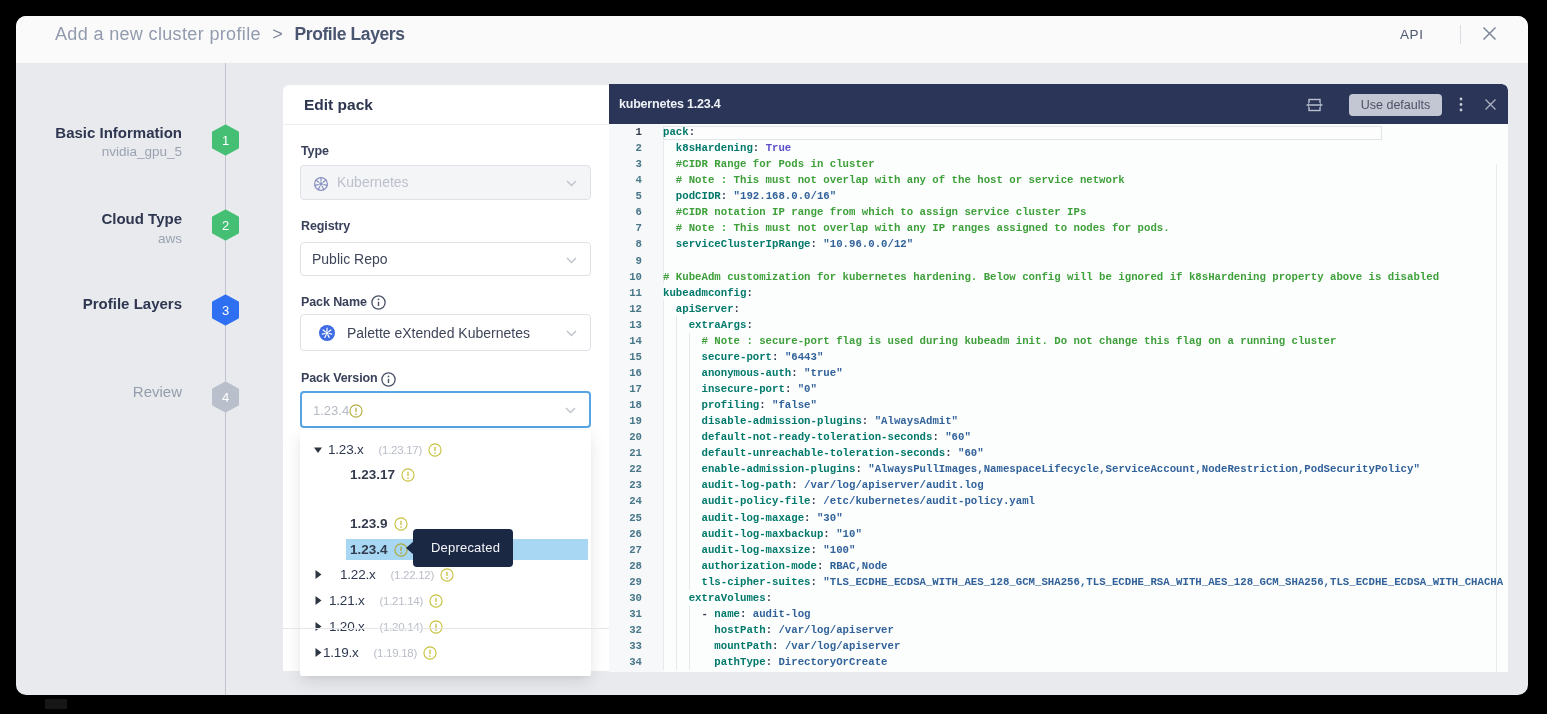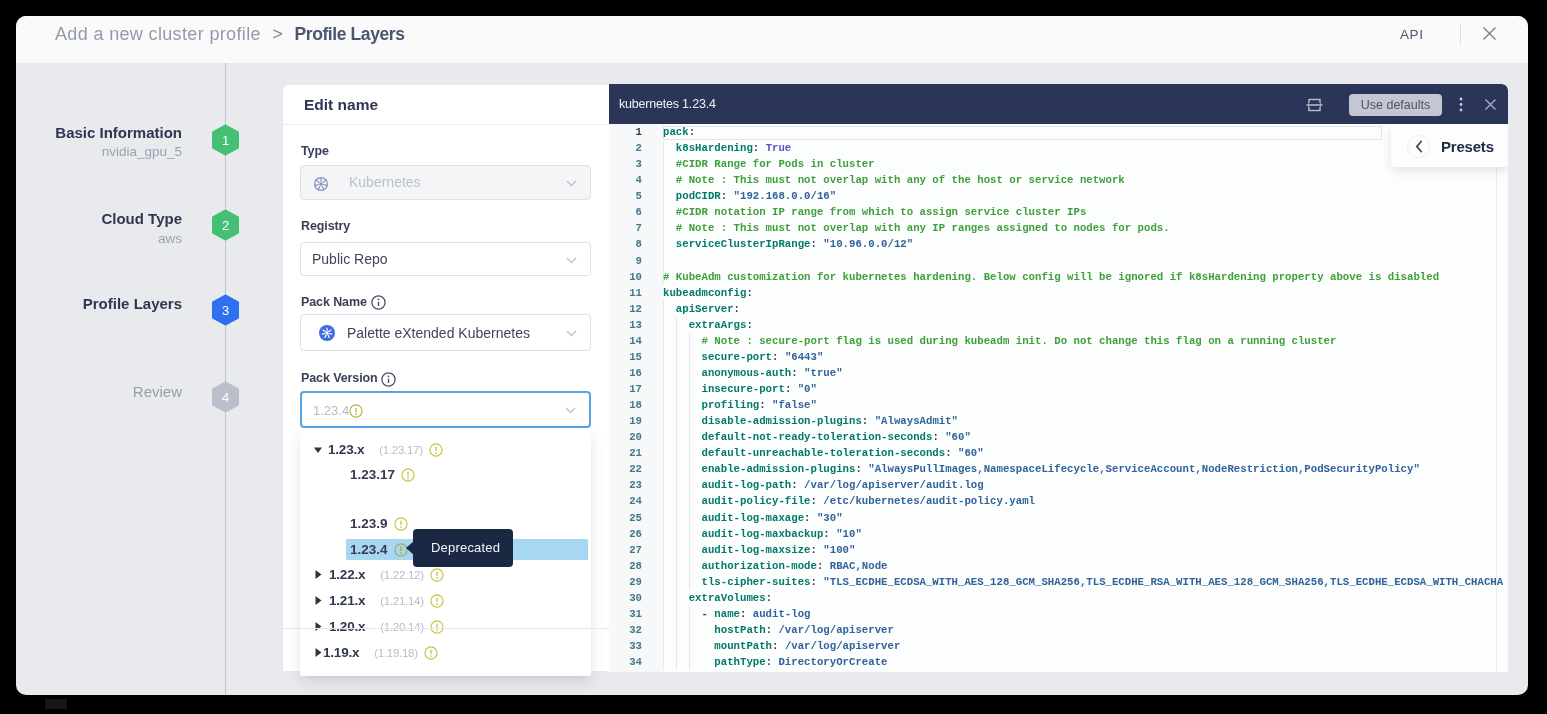--- a/index.html
+++ b/index.html
@@ -20,33 +20,33 @@
 #ptitle{position:absolute;left:21px;top:11px;font-size:15.5px;font-weight:600;color:#2e3650}
 #pdiv{position:absolute;left:0;top:39px;width:326px;height:1px;background:#edeef1}
 .flabel{position:absolute;left:18px;font-size:12.5px;font-weight:700;color:#39415a;letter-spacing:-.1px}
 .sel{position:absolute;left:17px;width:291px;background:#fff;border:1px solid #dfe1e6;border-radius:4px}
 .sel .txt{position:absolute;font-size:14px;color:#3f4659;white-space:nowrap}
 .chev{position:absolute;right:13px}
 
 #dd{position:absolute;left:17px;top:345px;width:291px;height:246px;background:#fff;border-radius:2px;box-shadow:0 3px 6px -4px rgba(0,0,0,.12),0 6px 16px rgba(0,0,0,.10)}
 .ddrow{position:absolute;left:0;width:291px;height:25px;display:flex;align-items:center;white-space:nowrap}
 .ddrow .car{width:8px;margin-left:31px}
-.ddrow .ver{font-size:13.5px;font-weight:700;color:#2f3950;letter-spacing:-.2px}
+.ddrow .ver{font-size:13.5px;font-weight:400;color:#2f3950;letter-spacing:-.2px}
 .ddrow .par{font-size:11.5px;color:#b9bdc7;margin-left:15px;letter-spacing:-.3px}
 .ddrow .child{margin-left:67px;font-size:13.5px;font-weight:600;color:#333b4d}
 .warn{margin-left:6px}
 #hl{position:absolute;left:63px;top:454px;width:242px;height:21px;background:#a7d7f3}
 #ddline{position:absolute;left:0;top:543px;width:326px;height:1px;background:#e4e6ea;z-index:5}
 #tip{position:absolute;left:130px;top:444px;width:100px;height:38px;background:#1b2844;border-radius:4px;z-index:6}
 #tip .arr{position:absolute;left:-7px;top:12px;width:0;height:0;border-top:7px solid transparent;border-bottom:7px solid transparent;border-right:8px solid #1b2844}
 #tip .t{position:absolute;left:18px;top:11px;font-size:13px;color:#f4f6f9;letter-spacing:.2px}
 
 #editor{position:absolute;left:593px;top:68px;width:899px;height:588px;background:#fcfdfd;border-radius:0 6px 0 0;overflow:hidden}
 #ehead{position:absolute;left:0;top:0;width:899px;height:40px;background:#2b3557;border-radius:0 6px 0 0}
-#etitle{position:absolute;left:10px;top:12.5px;font-size:12.5px;font-weight:400;color:#eef1f6;letter-spacing:-.2px}
+#etitle{position:absolute;left:10px;top:12.5px;font-size:12.5px;font-weight:700;color:#eef1f6;letter-spacing:-.2px}
 #udbtn{position:absolute;left:740px;top:10px;width:93px;height:22px;background:#c3c7d3;border-radius:4px;font-size:12.5px;font-weight:400;color:#4d5366;text-align:center;line-height:22px}
 #gutter{position:absolute;left:0;top:40px;width:55px;height:548px;background:#f7f8f9}
 #activeln{position:absolute;left:54px;top:42px;width:719px;height:14px;border:1px solid #e2e5e8;background:#fdfdfe}
 pre{font-family:"Liberation Mono",monospace;font-size:10.7px;font-weight:700;line-height:16.06px}
 #lnums{position:absolute;left:0;top:40px;width:33px;text-align:right;color:#487689;font-weight:700}
 #lnums .l1{color:#333c4e;font-weight:700}
 #code{position:absolute;left:54px;top:40px;color:#333a4c}
 .k{color:#00796b}.s{color:#31629a}.c{color:#3ea03a}.b{color:#5a50c8}.v{color:#31629a}
 .ig{position:absolute;width:1px;background:#e6e8ea}
 #evline{position:absolute;left:887px;top:80px;width:1px;height:508px;background:#ebebeb}
@@ -82,38 +82,38 @@
   <svg class="abs" style="left:195px;top:278px" width="29" height="32" viewBox="0 0 29 32">
       <polygon points="14.5,2 26.5,8.6 26.5,23.4 14.5,30 2.5,23.4 2.5,8.6" fill="#2f70f3" stroke="#2f70f3" stroke-width="3" stroke-linejoin="round"></polygon>
       <text x="14.5" y="21" font-size="13" font-weight="normal" fill="#fff" text-anchor="middle" font-family="Liberation Sans">3</text>
     </svg>
   <svg class="abs" style="left:195px;top:365px" width="29" height="32" viewBox="0 0 29 32">
       <polygon points="14.5,2 26.5,8.6 26.5,23.4 14.5,30 2.5,23.4 2.5,8.6" fill="#b9c0cb" stroke="#b9c0cb" stroke-width="3" stroke-linejoin="round"></polygon>
       <text x="14.5" y="21" font-size="13" font-weight="normal" fill="#fff" text-anchor="middle" font-family="Liberation Sans">4</text>
     </svg>
 
   <div id="panel">
-    <div id="ptitle">Edit name</div>
+    <div id="ptitle">Edit pack</div>
     <div id="pdiv"></div>
     <div class="flabel" style="top:59px">Type</div>
     <div class="sel" style="top:80px;height:35px;background:#f4f5f7">
       <svg class="abs" style="left:12px;top:10px" width="16" height="16" viewBox="0 0 16 16">
           <g stroke="#8a92c0" stroke-width="1.2" stroke-linecap="round" fill="none">
             <circle cx="8" cy="8" r="6.4"></circle>
             <circle cx="8" cy="8" r="1.8" fill="#8a92c0" stroke="none"></circle>
             <line x1="8" y1="5.2" x2="8" y2="1.6"></line>
             <line x1="10.19" y1="6.25" x2="13" y2="4"></line>
             <line x1="10.73" y1="8.62" x2="14.24" y2="9.43"></line>
             <line x1="9.22" y1="10.52" x2="10.78" y2="13.77"></line>
             <line x1="6.78" y1="10.52" x2="5.22" y2="13.77"></line>
             <line x1="5.27" y1="8.62" x2="1.76" y2="9.43"></line>
             <line x1="5.81" y1="6.25" x2="3" y2="4"></line>
           </g>
         </svg>
-      <div class="txt" style="left:48px;top:8px;color:#bcc0cb">Kubernetes</div>
+      <div class="txt" style="left:36px;top:8px;color:#bcc0cb">Kubernetes</div>
       <svg class="chev" style="top:14px" width="11" height="7" viewBox="0 0 11 7">
           <path d="M1 1 L5.5 5.5 L10 1" fill="none" stroke="#c0c5cd" stroke-width="1.5"></path>
         </svg>
     </div>
     <div class="flabel" style="top:134px">Registry</div>
     <div class="sel" style="top:157px;height:34px">
       <div class="txt" style="left:11px;top:8px">Public Repo</div>
       <svg class="chev" style="top:14px" width="11" height="7" viewBox="0 0 11 7">
           <path d="M1 1 L5.5 5.5 L10 1" fill="none" stroke="#c0c5cd" stroke-width="1.5"></path>
         </svg>
@@ -195,21 +195,21 @@
         <svg class="warn" width="14" height="14" viewBox="0 0 15 15">
           <circle cx="7.5" cy="7.5" r="6.5" fill="none" stroke="#b0a83a" stroke-width="1.2"></circle>
           <line x1="7.5" y1="4" x2="7.5" y2="8.6" stroke="#b0a83a" stroke-width="1.4"></line>
           <circle cx="7.5" cy="10.8" r=".9" fill="#b0a83a"></circle>
         </svg>
       </div>
     <div class="ddrow" style="top:477px">
         <svg class="car" width="7" height="9" viewBox="0 0 7 9">
           <polygon points="1,0 7,4.5 1,9" fill="#2d3442"></polygon>
         </svg>
-        <span class="ver" style="margin-left:7px">1.22.x</span>
+        <span class="ver" style="margin-left:18px">1.22.x</span>
         <span class="par">(1.22.12)</span>
         <svg class="warn" width="14" height="14" viewBox="0 0 15 15">
           <circle cx="7.5" cy="7.5" r="6.5" fill="none" stroke="#c6c13e" stroke-width="1.2"></circle>
           <line x1="7.5" y1="4" x2="7.5" y2="8.6" stroke="#c6c13e" stroke-width="1.4"></line>
           <circle cx="7.5" cy="10.8" r=".9" fill="#c6c13e"></circle>
         </svg>
       </div>
     <div class="ddrow" style="top:503px">
         <svg class="car" width="7" height="9" viewBox="0 0 7 9">
           <polygon points="1,0 7,4.5 1,9" fill="#2d3442"></polygon>
@@ -340,22 +340,15 @@
       <div id="udbtn">Use defaults</div>
       <svg class="abs" style="left:850px;top:13px" width="4" height="15" viewBox="0 0 4 15">
           <circle cx="2" cy="2" r="1.4" fill="#c6cbd7"></circle>
           <circle cx="2" cy="7.5" r="1.4" fill="#c6cbd7"></circle>
           <circle cx="2" cy="13" r="1.4" fill="#c6cbd7"></circle>
         </svg>
       <svg class="abs" style="left:875px;top:14px" width="13" height="13" viewBox="0 0 13 13">
           <path d="M1.5 1.5 L11.5 11.5 M11.5 1.5 L1.5 11.5" stroke="#a9b0c0" stroke-width="1.4"></path>
         </svg>
     </div>
-    <div id="presets">
-      <div class="circ"></div>
-      <svg class="abs" style="left:24px;top:15px" width="8" height="13" viewBox="0 0 8 13">
-          <path d="M6.2 1.5 L1.8 6.5 L6.2 11.5" fill="none" stroke="#3a445c" stroke-width="1.8" stroke-linecap="round" stroke-linejoin="round"></path>
-        </svg>
-      <div class="pt">Presets</div>
-    </div>
   </div>
 </div>
 <div style="position:absolute;left:45px;top:699px;width:22px;height:10px;background:#161616"></div>
 
 </body></html>

